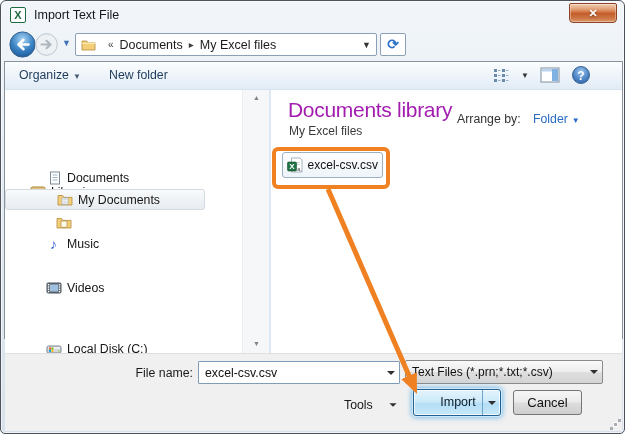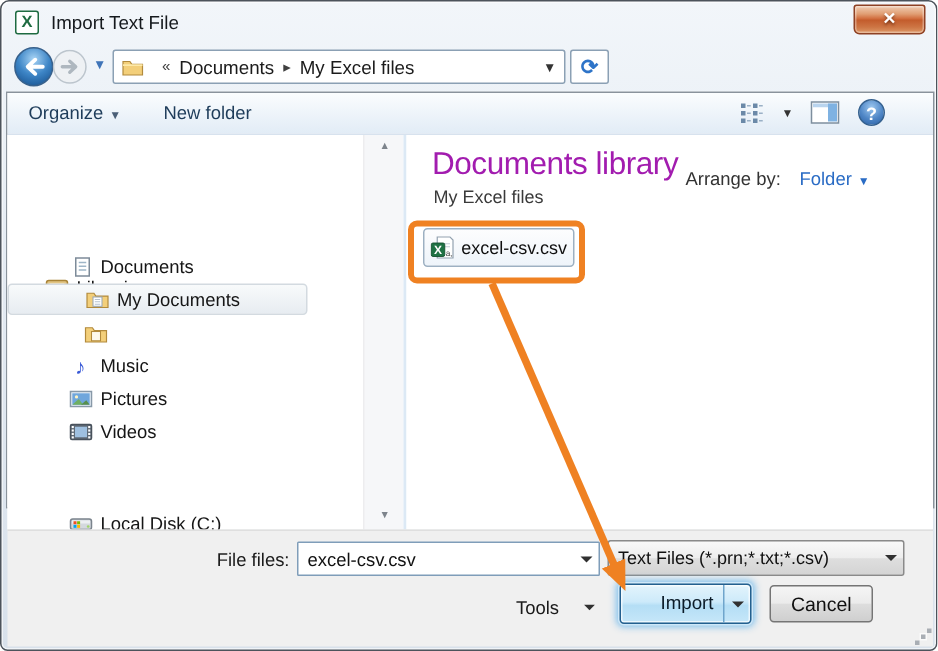--- a/index.html
+++ b/index.html
@@ -244,32 +244,20 @@
             <rect x="5" y="5" width="6" height="6.2" fill="#fdf9ec" stroke="#b28a3c" stroke-width=".7"></rect>
               </svg>
           </span>
         </div>
 
         <div class="tree-row lv2" style="top:143px">
           <span class="ticon" style="color:#3b5bd7;font-size:14px;font-weight:bold;">♪</span>
           <span class="tlabel">Music</span>
         </div>
 
-        <div class="tree-row lv2" style="top:165px">
-          <span class="ticon">
-            <svg width="16" height="12">
-                <rect x="1" y="1" width="14" height="10" fill="#eaf3fb" stroke="#8899a8"></rect>
-            <rect x="2.2" y="2.2" width="11.6" height="7.6" fill="#6fa6dc"></rect>
-            <circle cx="5" cy="4.6" r="1.1" fill="#fdf3c1"></circle>
-            <path d="M2.2 9.8 L6.5 6 L9.5 9.8 z" fill="#6faf62"></path>
-                <path d="M8 9.8 L11.5 6.8 L13.8 9.8 z" fill="#588f4e"></path>
-              </svg>
-          </span>
-          <span class="tlabel">Pictures</span>
-        </div>
 
         <div class="tree-row lv2" style="top:187px">
           <span class="ticon">
             <svg width="16" height="12">
                 <rect x="1" y="1" width="14" height="10" rx="1" fill="#5f6a76" stroke="#49525c"></rect>
             <rect x="4" y="2.5" width="8" height="7" fill="#9fc0e0"></rect>
             <g fill="#fff">
                   <rect x="1.8" y="2" width="1.4" height="1.4"></rect>
                   <rect x="1.8" y="4.3" width="1.4" height="1.4"></rect>
                   <rect x="1.8" y="6.6" width="1.4" height="1.4"></rect>
@@ -335,21 +323,21 @@
             <rect x="0.5" y="5" width="9" height="9" rx="1.2" fill="#1f7244" stroke="#14502f" stroke-width=".6"></rect>
             <text x="5" y="12" font-size="8" font-weight="bold" fill="#ffffff" text-anchor="middle" font-family="'Liberation Sans',sans-serif">X</text>
             <text x="12.5" y="13.5" font-size="5.5" fill="#444" text-anchor="middle" font-family="'Liberation Sans',sans-serif">a,</text>
           </svg>
           <span class="flabel">excel-csv.csv</span>
         </div>
       </div>
     </div>
 
     <div class="footer">
-      <div class="fn-label">File files:</div>
+      <div class="fn-label">File name:</div>
 
       <div class="fn-combo">
         <input type="text" value="excel-csv.csv" style="">
         <span class="dd-zone">
             <span class="tri-dn"></span>
           </span>
       </div>
 
       <div class="ft-select">
         <span class="sel-text">Text Files (*.prn;*.txt;*.csv)</span>

